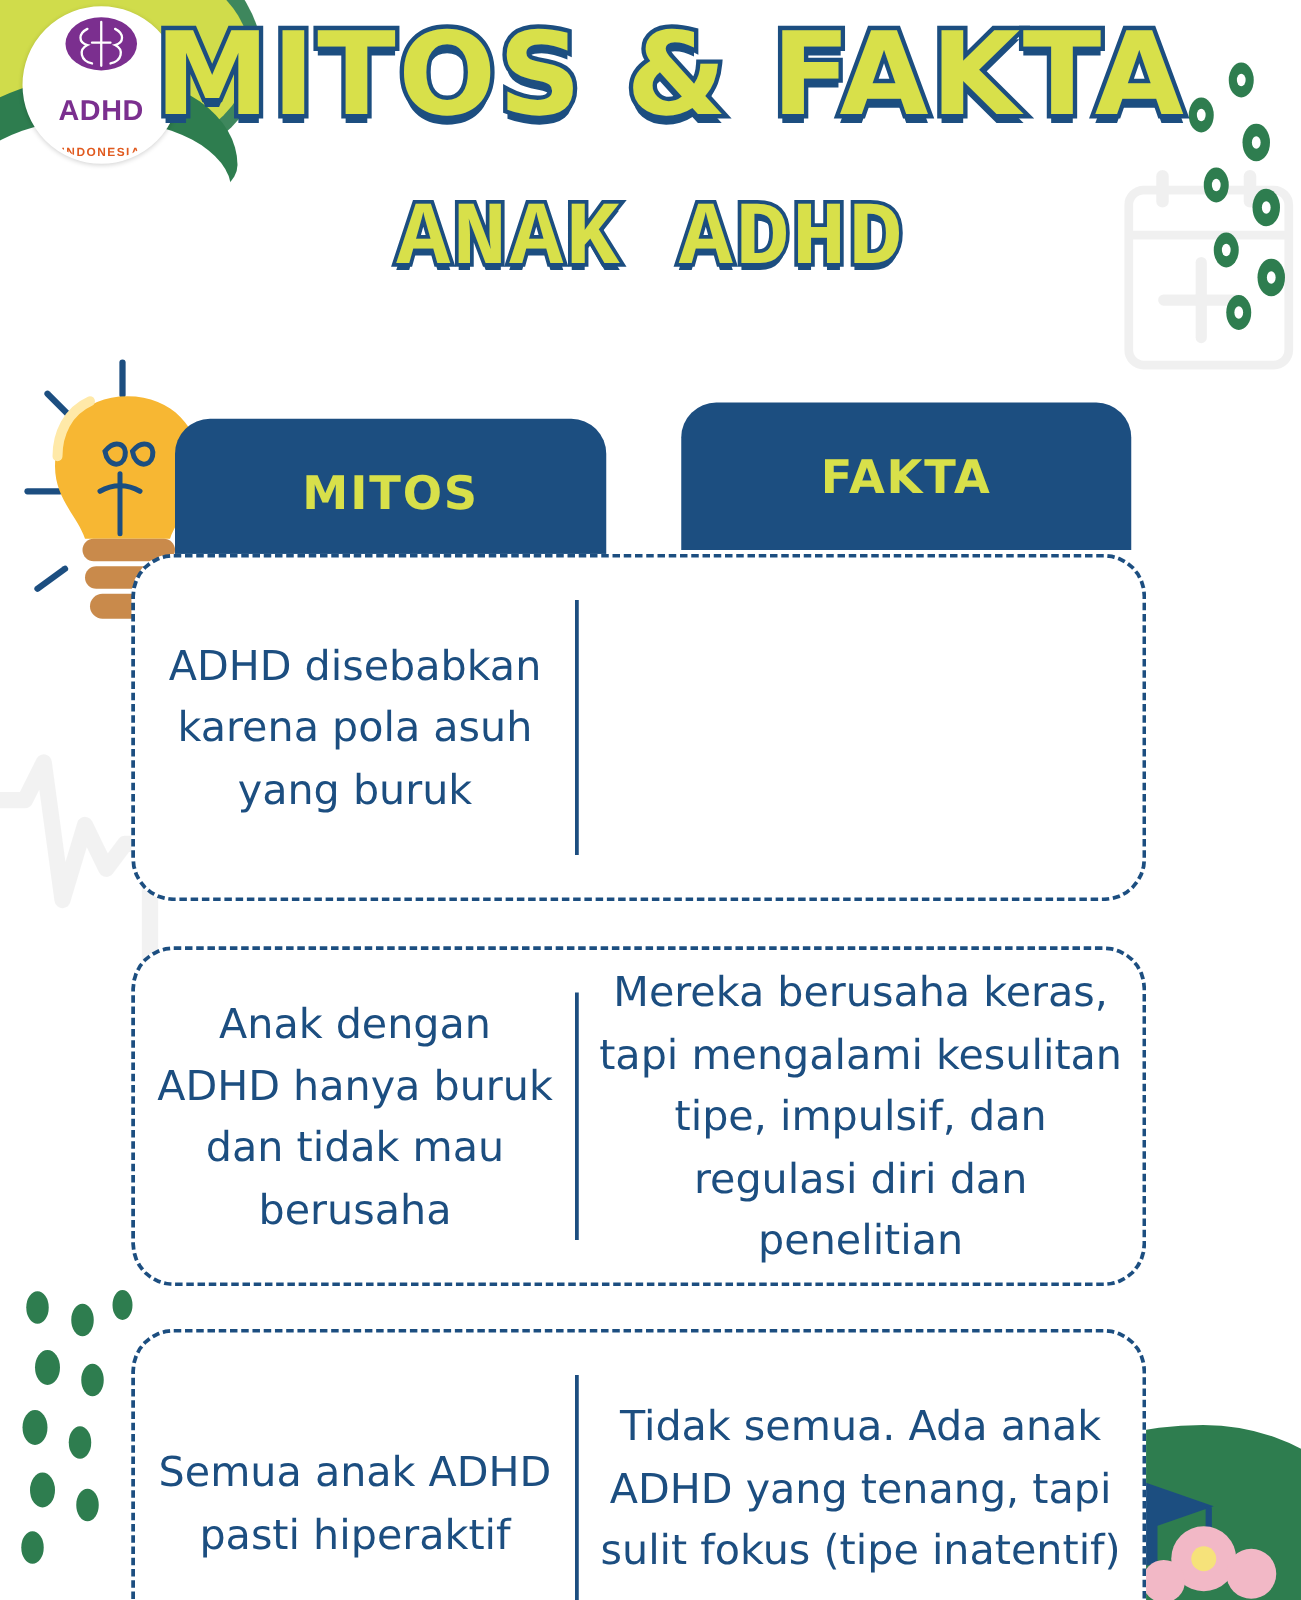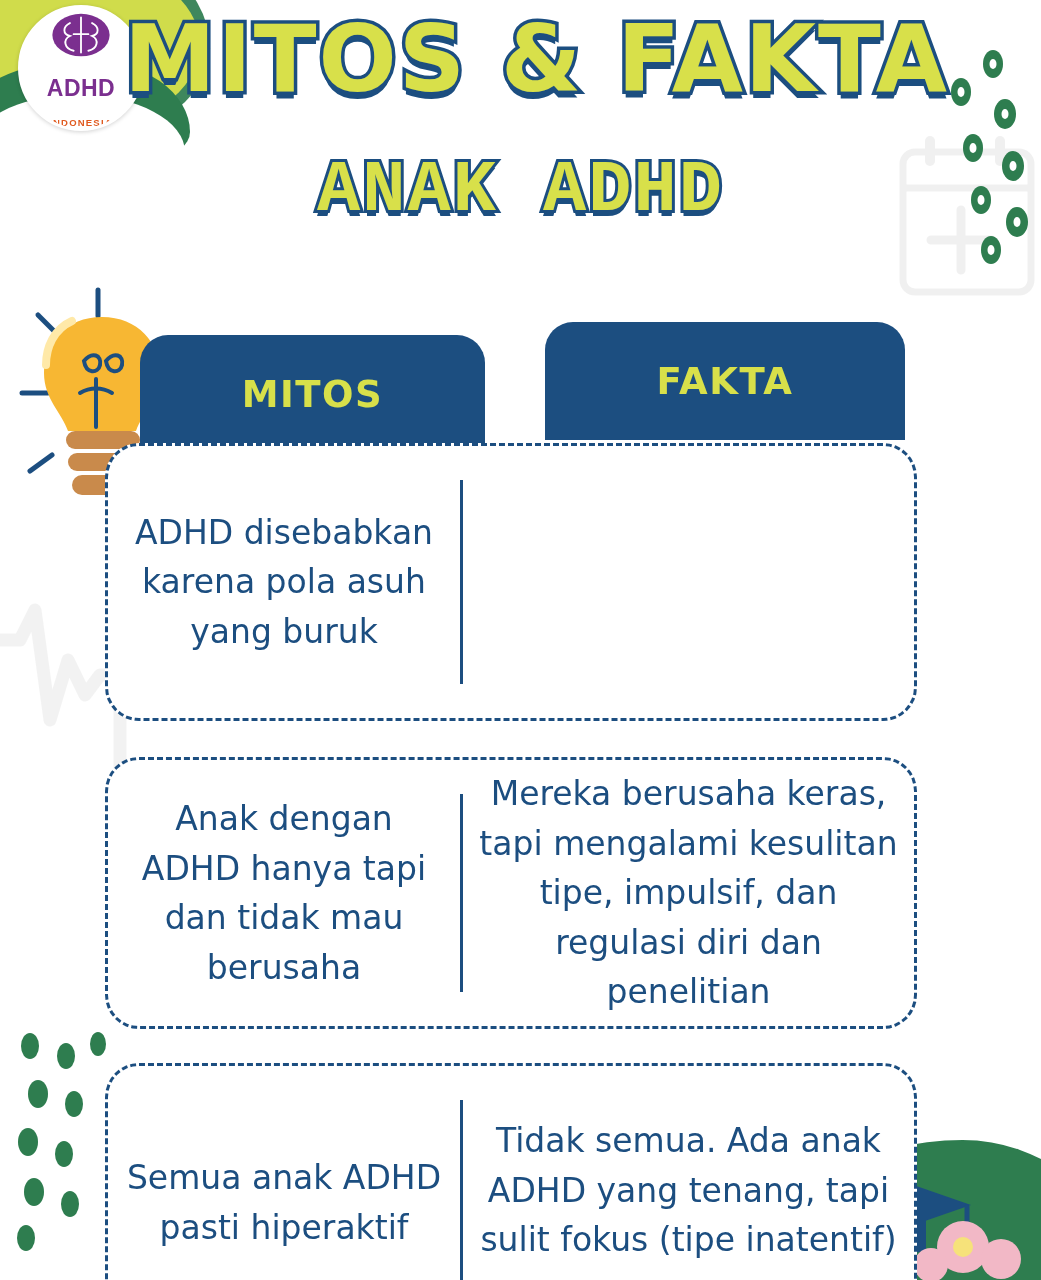--- a/index.html
+++ b/index.html
@@ -296,21 +296,21 @@
 
   <div class="hdr hdr-mitos">MITOS</div>
   <div class="hdr hdr-fakta">FAKTA</div>
 
   <div class="row row-1">
     <div class="cell cell-myth">ADHD disebabkan karena pola asuh yang buruk</div>
     <div class="divider"></div>
   </div>
 
   <div class="row row-2">
-    <div class="cell cell-myth">Anak dengan ADHD hanya tapi dan tidak mau berusaha</div>
+    <div class="cell cell-myth">Anak dengan ADHD hanya buruk dan tidak mau berusaha</div>
     <div class="divider"></div>
     <div class="cell cell-fact">Mereka berusaha keras, tapi mengalami kesulitan tipe, impulsif, dan regulasi diri dan penelitian</div>
   </div>
 
   <div class="row row-3">
     <div class="cell cell-myth">Semua anak ADHD pasti hiperaktif</div>
     <div class="divider"></div>
     <div class="cell cell-fact">Tidak semua. Ada anak ADHD yang tenang, tapi sulit fokus (tipe inatentif)</div>
   </div>
 

